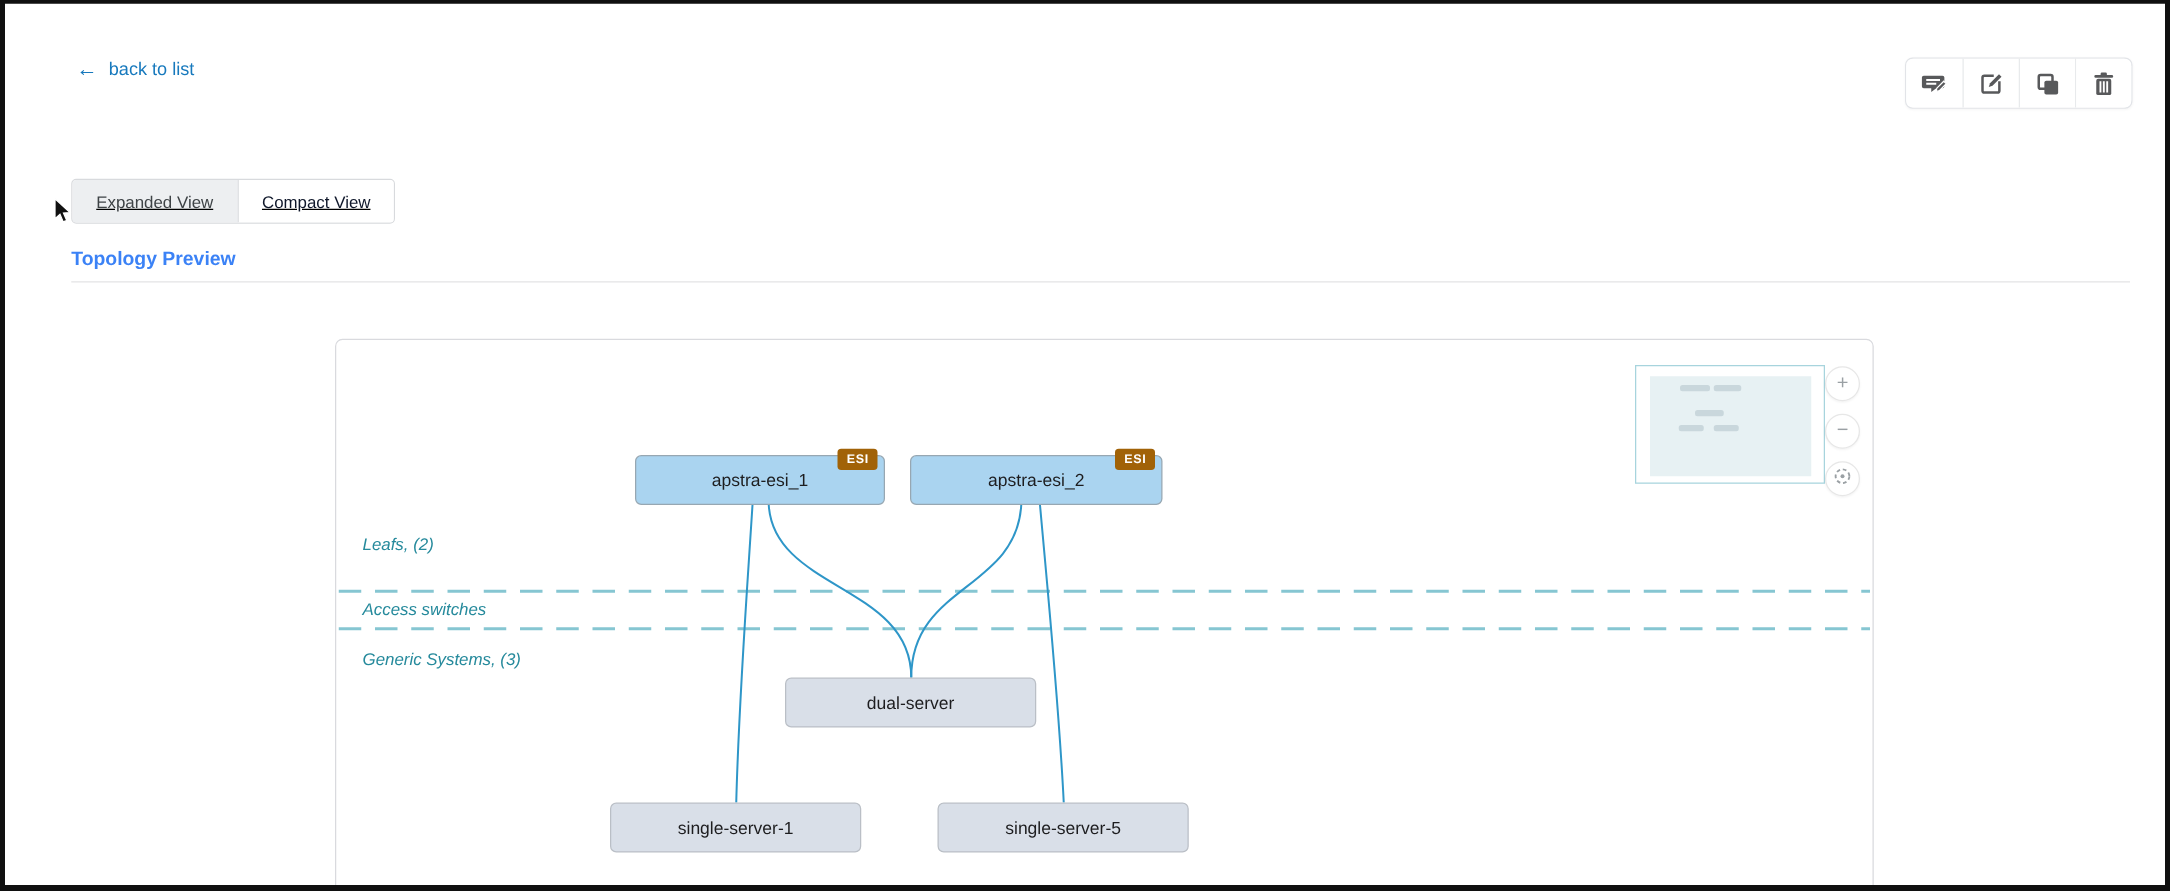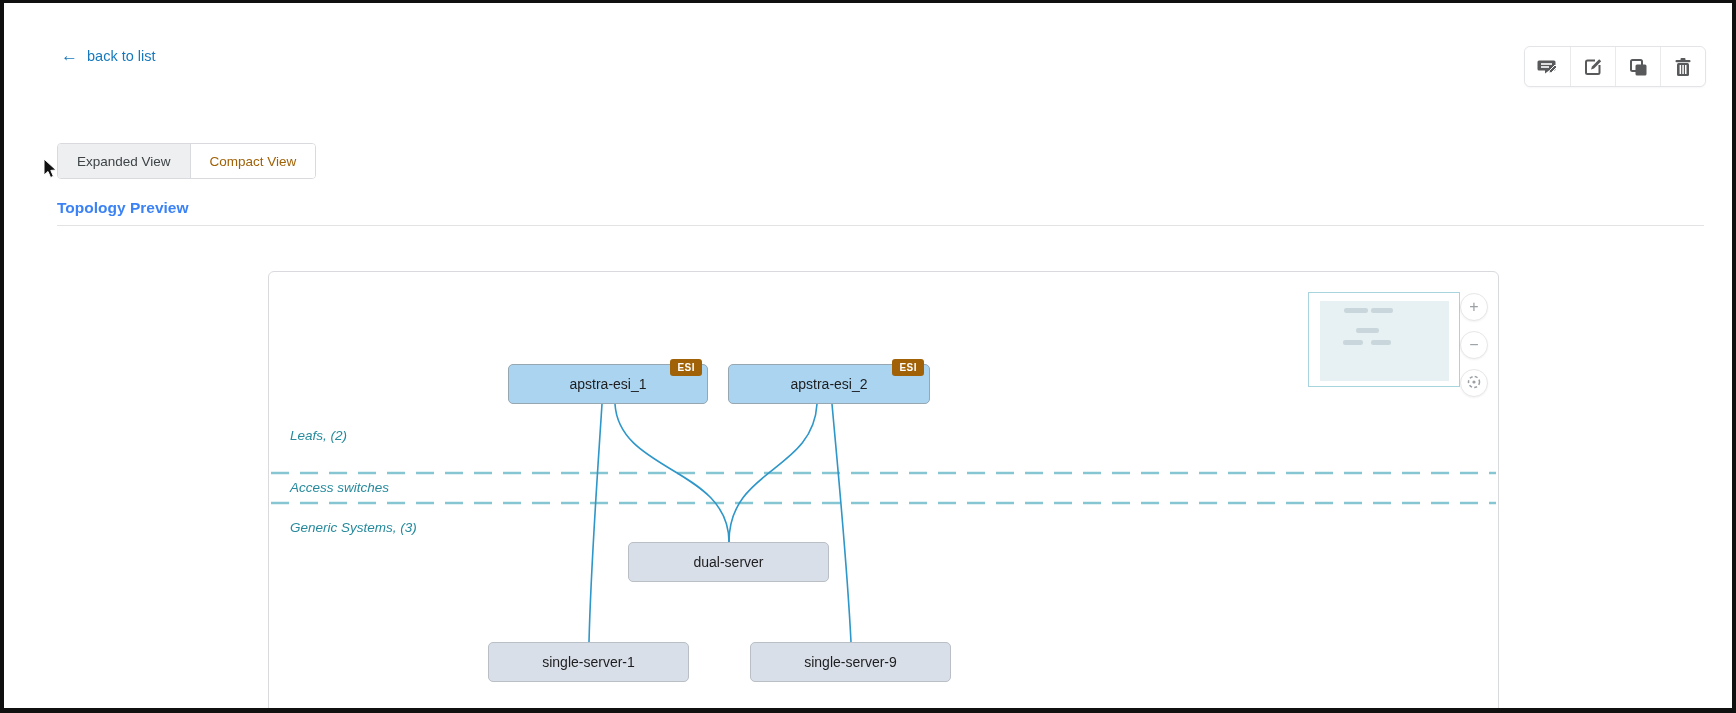--- a/index.html
+++ b/index.html
@@ -26,24 +26,25 @@
     background:#fff; border:none; border-left:1px solid #e8eaec; cursor:pointer;
   }
   .toolbar .tbtn:first-child { border-left:none; border-radius:6px 0 0 6px; }
   .toolbar .tbtn:last-child { border-radius:0 6px 6px 0; }
   .toolbar svg { display:block; }
   
   .tabs {
     position:absolute; left:53px; top:140px;
     display:inline-flex; border:1px solid #d8dadd; border-radius:4px; overflow:hidden;
     background:#fff;
+    text-decoration:underline;
   }
   .tab {
     padding:0 19px; height:34px; display:flex; align-items:center;
-    font-size:13.5px; color:#a16207; background:#fff; cursor:pointer; white-space:nowrap;
+    font-size:13.5px; color:#0f172a; background:#fff; cursor:pointer; white-space:nowrap;
   }
   .tab.active { background:#edeff1; color:#3e4346; }
   .tab + .tab { border-left:1px solid #d8dadd; }
   
   .section-title {
     position:absolute; left:53px; top:196px;
     font-size:15.5px; font-weight:bold; color:#3b82f6;
   }
   .section-rule {
     position:absolute; left:53px; top:222px; width:1647px; height:1px; background:#e3e3e5;
@@ -178,21 +179,21 @@
       <span class="badge">ESI</span>
     </div>
 
     <div class="node generic" style="left:359px; top:270px;">
       <span>dual-server</span>
     </div>
     <div class="node generic" style="left:219px; top:370px;">
       <span>single-server-1</span>
     </div>
     <div class="node generic" style="left:481px; top:370px;">
-      <span>single-server-9</span>
+      <span>single-server-5</span>
     </div>
 
     <div class="minimap">
       <div class="inner"></div>
       <div class="mm-bar" style="left:35px; top:15px; width:24px;"></div>
       <div class="mm-bar" style="left:62px; top:15px; width:22px;"></div>
       <div class="mm-bar" style="left:47px; top:35px; width:23px;"></div>
       <div class="mm-bar" style="left:34px; top:47px; width:20px;"></div>
       <div class="mm-bar" style="left:62px; top:47px; width:20px;"></div>
     </div>

